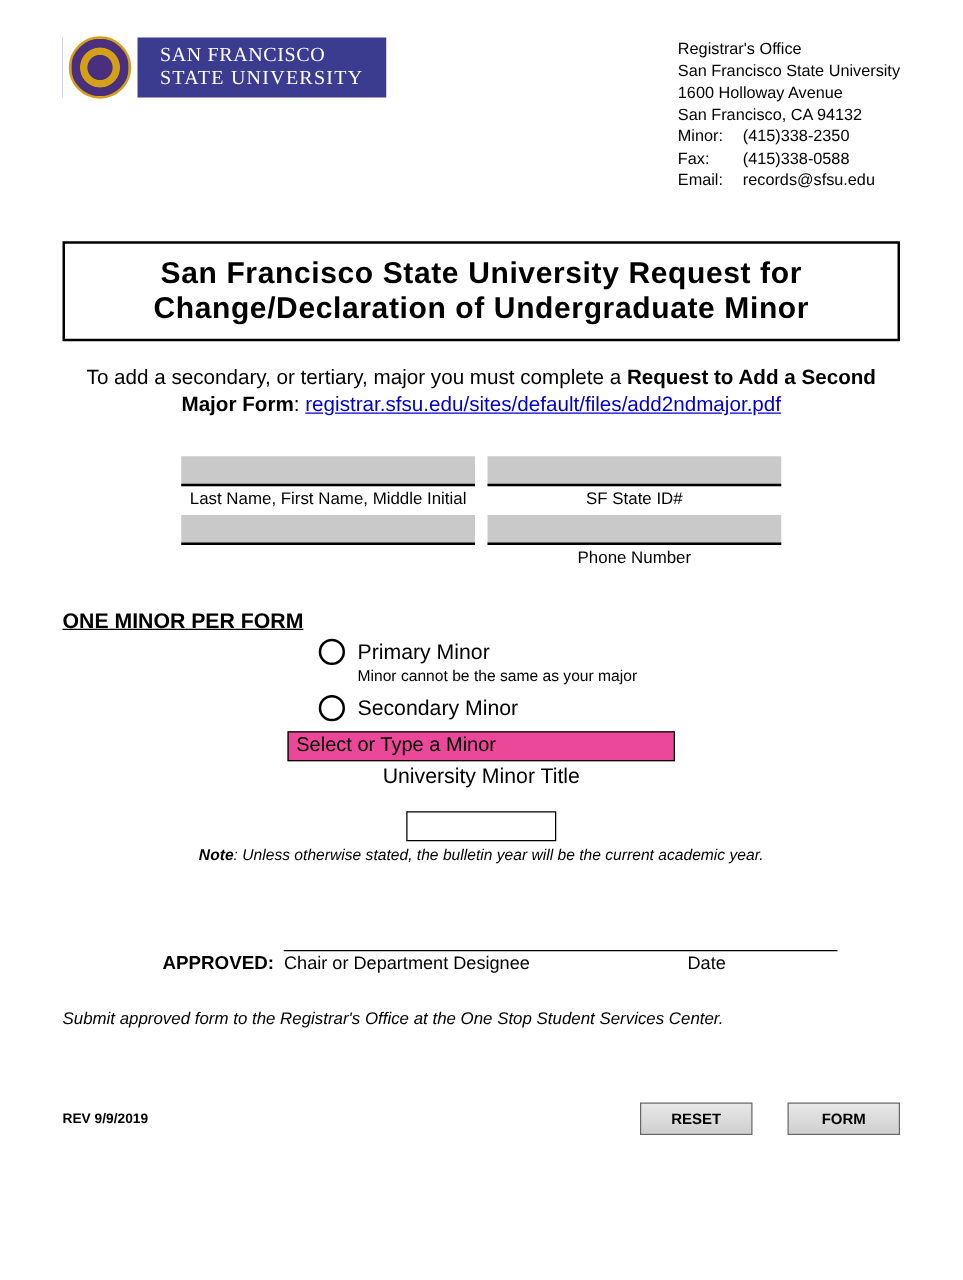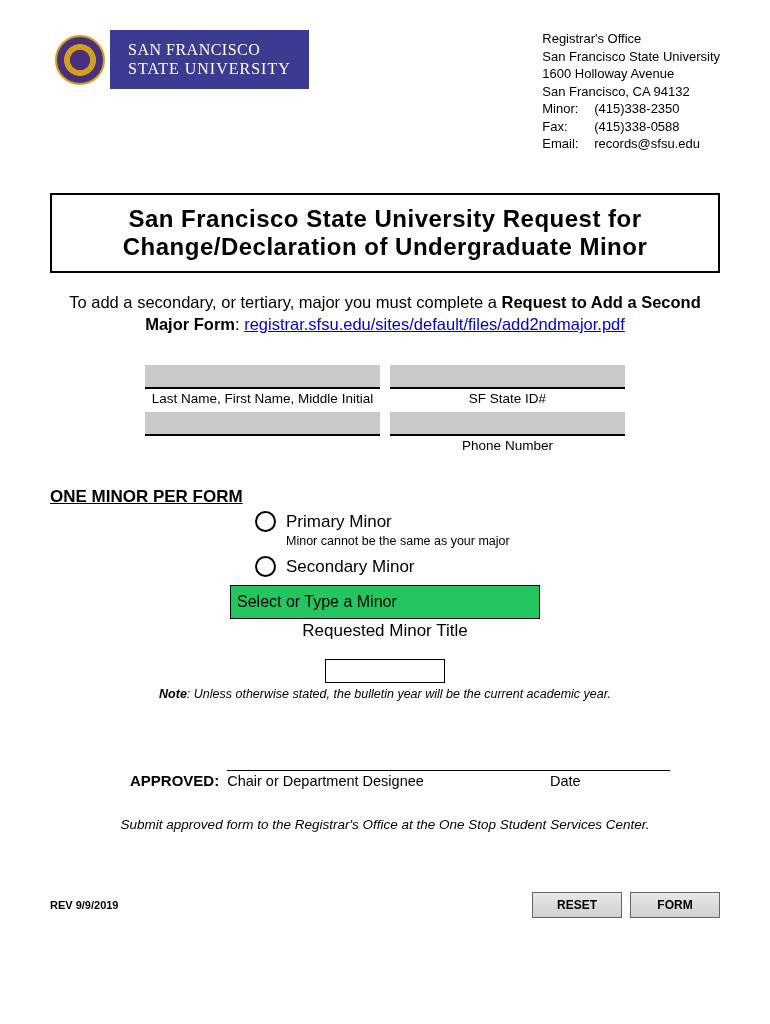--- a/index.html
+++ b/index.html
@@ -16,21 +16,21 @@
     display: flex;
     justify-content: space-between;
     align-items: flex-start;
     margin-bottom: 40px;
   }
   .logo-block {
     display: flex;
     align-items: center;
     background: #3b3b8f;
     padding: 0;
-    height: 59px;
+    height: 48px;
   }
   .logo-seal {
     width: 60px;
     height: 60px;
     background: #fff;
     display: flex;
     align-items: center;
     justify-content: center;
   }
   .seal-circle {
@@ -117,26 +117,26 @@
     padding-left: 31px;
     margin-bottom: 8px;
   }
   .minor-select-wrap {
     width: 310px;
     margin: 6px auto 0 auto;
     text-align: center;
   }
   .minor-select {
     width: 100%;
-    height: 34px;
+    height: 24px;
     border: 1.5px solid #000;
     font-size: 16px;
     padding: 2px 6px;
     text-align: left;
-    background: #22c55e;
+    background: #ec4899;
   }
   .under-label {
     font-size: 17px;
     margin-top: 2px;
   }
   .bulletin-wrap {
     width: 200px;
     margin: 18px auto 0 auto;
     text-align: center;
   }
@@ -173,33 +173,32 @@
     height: 20px;
   }
   .sig-under {
     display: flex;
     font-size: 14.5px;
     padding-top: 2px;
   }
   .sig-under .chair { flex: 1; }
   .sig-under .date { width: 120px; text-align: left; }
   .submit-note {
-    text-align: center;
     font-style: italic;
     font-size: 13.5px;
     margin-top: 28px;
     margin-bottom: 60px;
   }
   .footer-row {
     display: flex;
     justify-content: space-between;
     align-items: center;
   }
   .rev { font-size: 11px; font-weight: bold; }
-  .btn-group { display: flex; gap: 8px; }
+  .btn-group { display: flex; gap: 28px; }
   .form-btn {
     width: 90px;
     height: 26px;
     background: linear-gradient(#e8e8e8, #cfcfcf);
     border: 1px solid #666;
     font-size: 12px;
     font-weight: bold;
     cursor: pointer;
     font-family: Arial, sans-serif;
   }
@@ -274,21 +273,21 @@
   </div>
   <div class="radio-note">Minor cannot be the same as your major</div>
   <div class="radio-row">
     <span class="radio-circle"></span>
     <span class="radio-label">Secondary Minor</span>
   </div>
 </div>
 
 <div class="minor-select-wrap">
   <input class="minor-select" type="text" value="Select or Type a Minor" style="">
-  <div class="under-label">Requested Minor Title</div>
+  <div class="under-label">University Minor Title</div>
 </div>
 
 <div class="bulletin-wrap">
   <input class="bulletin-input" type="text" style="">
 </div>
 
 <div class="note-line">
   <span class="nb">Note</span><span>: Unless otherwise stated, the bulletin year will be the current academic year.</span>
 </div>
 

